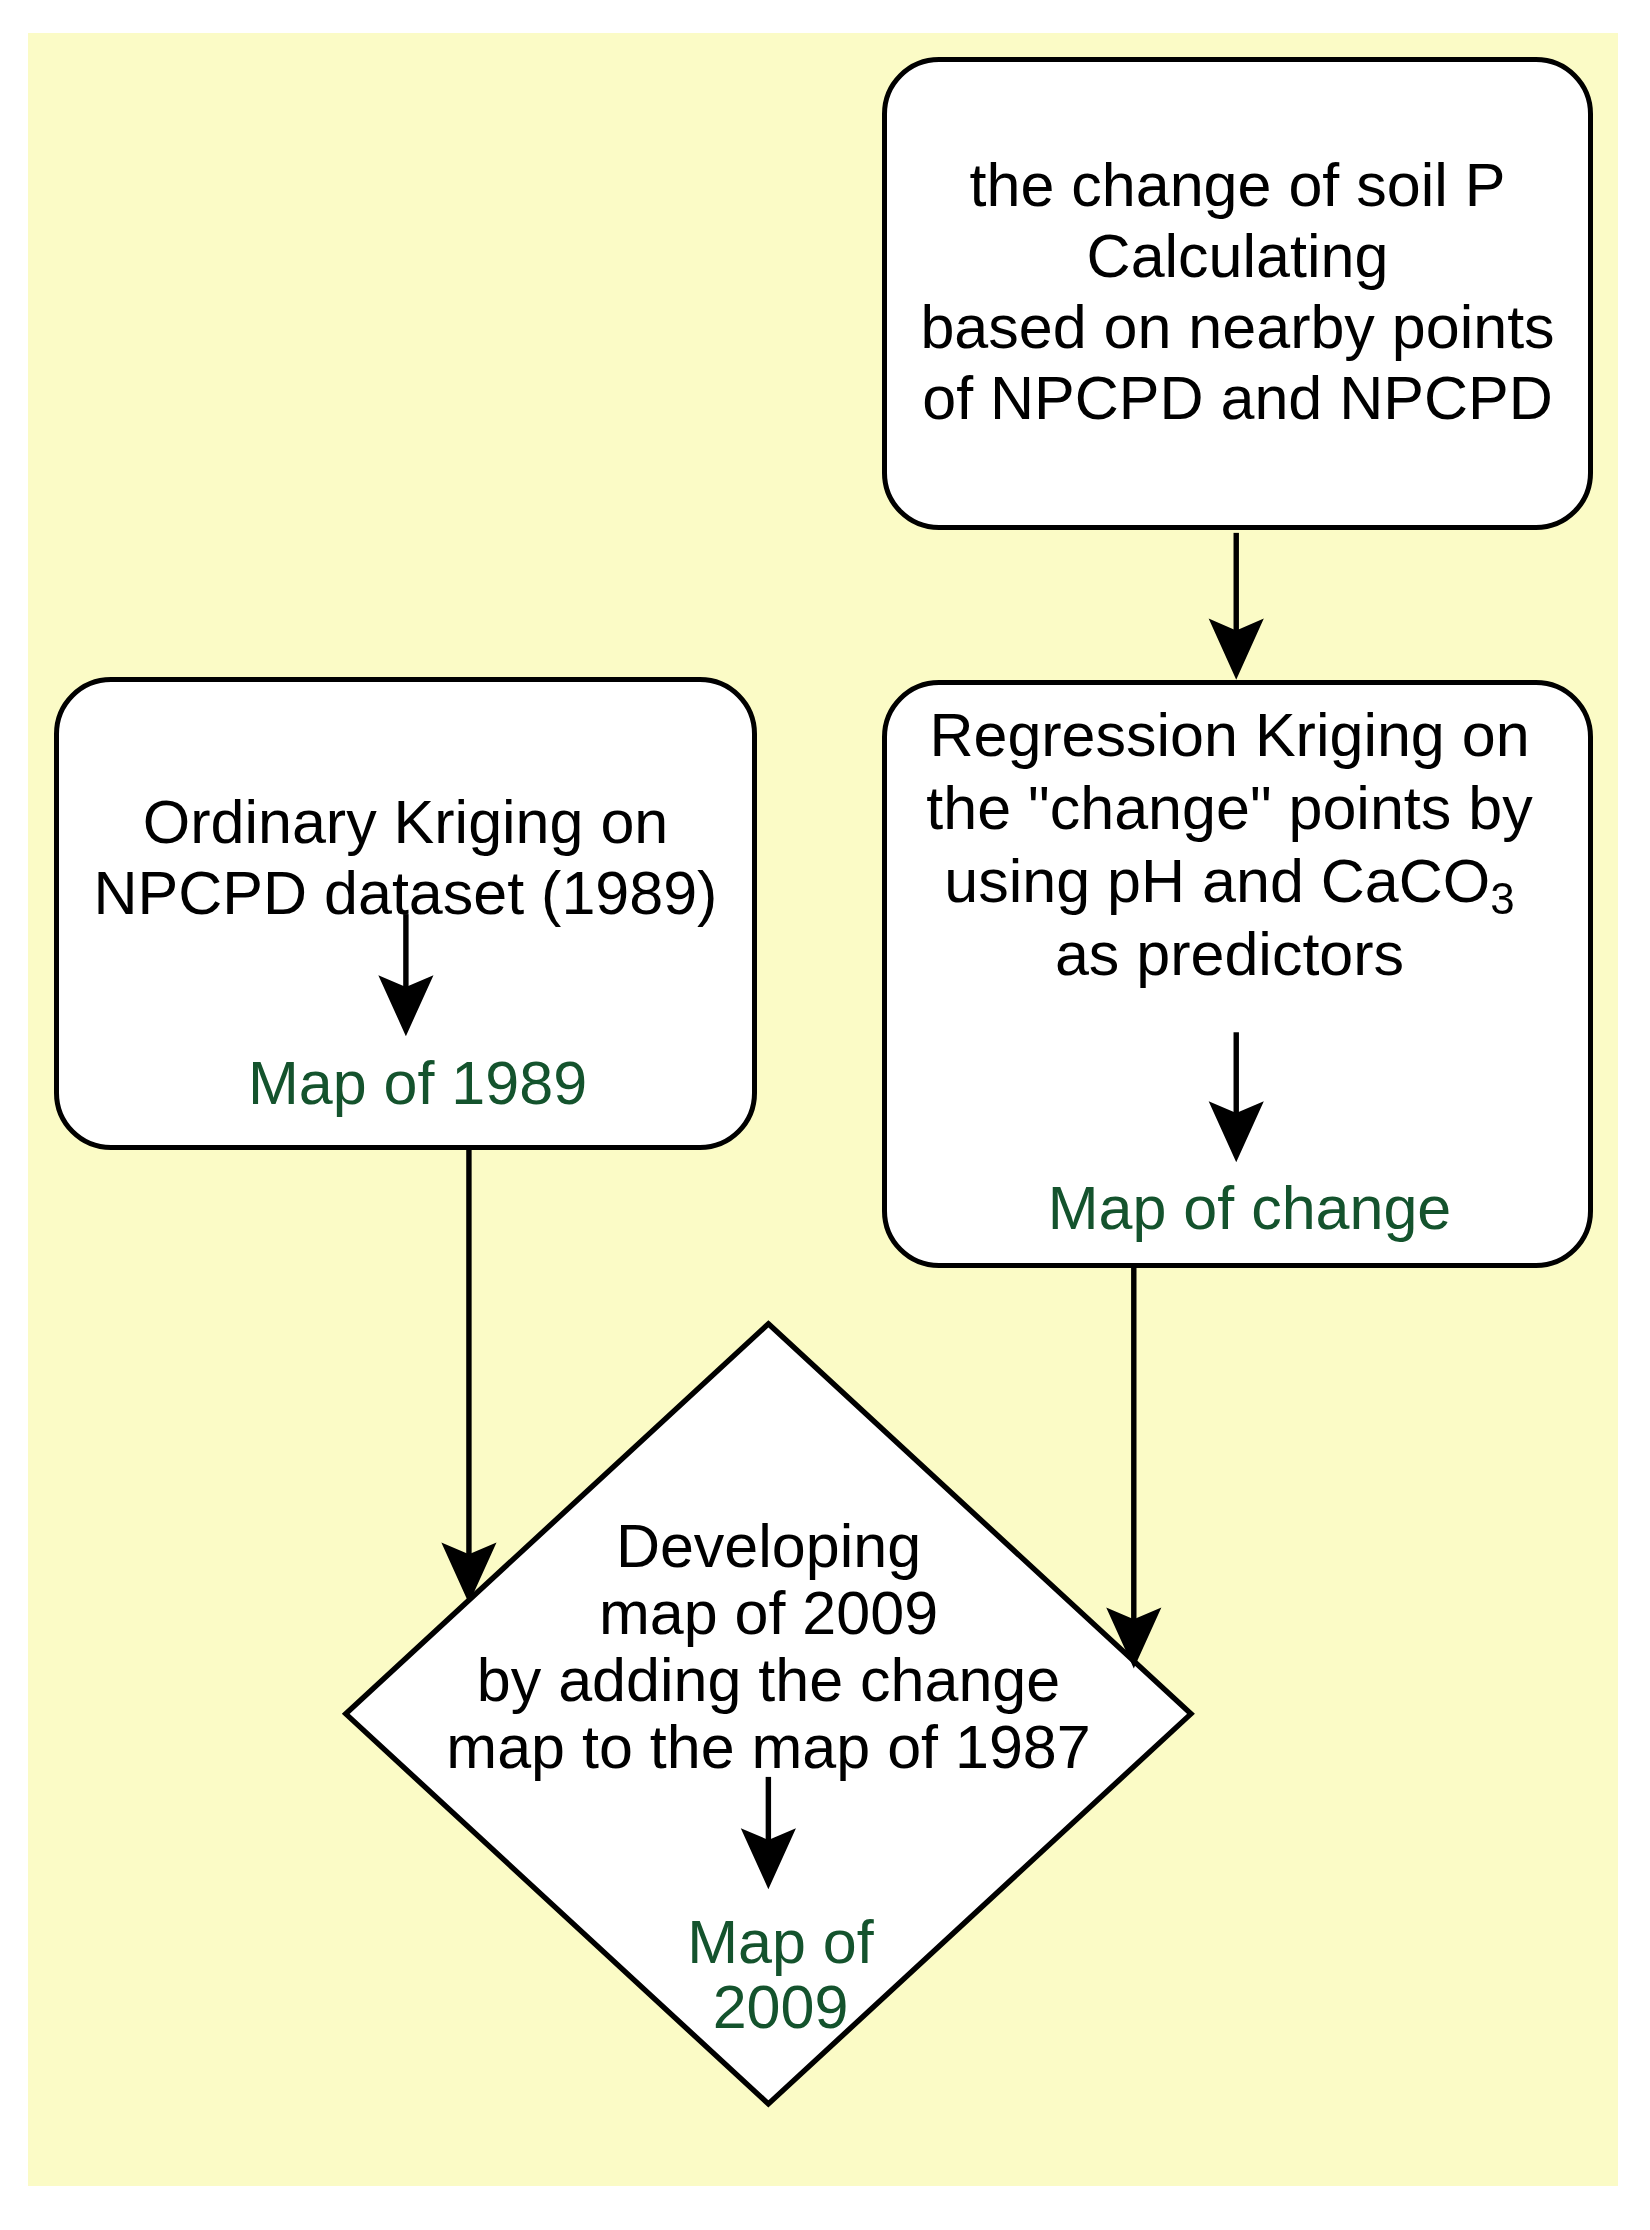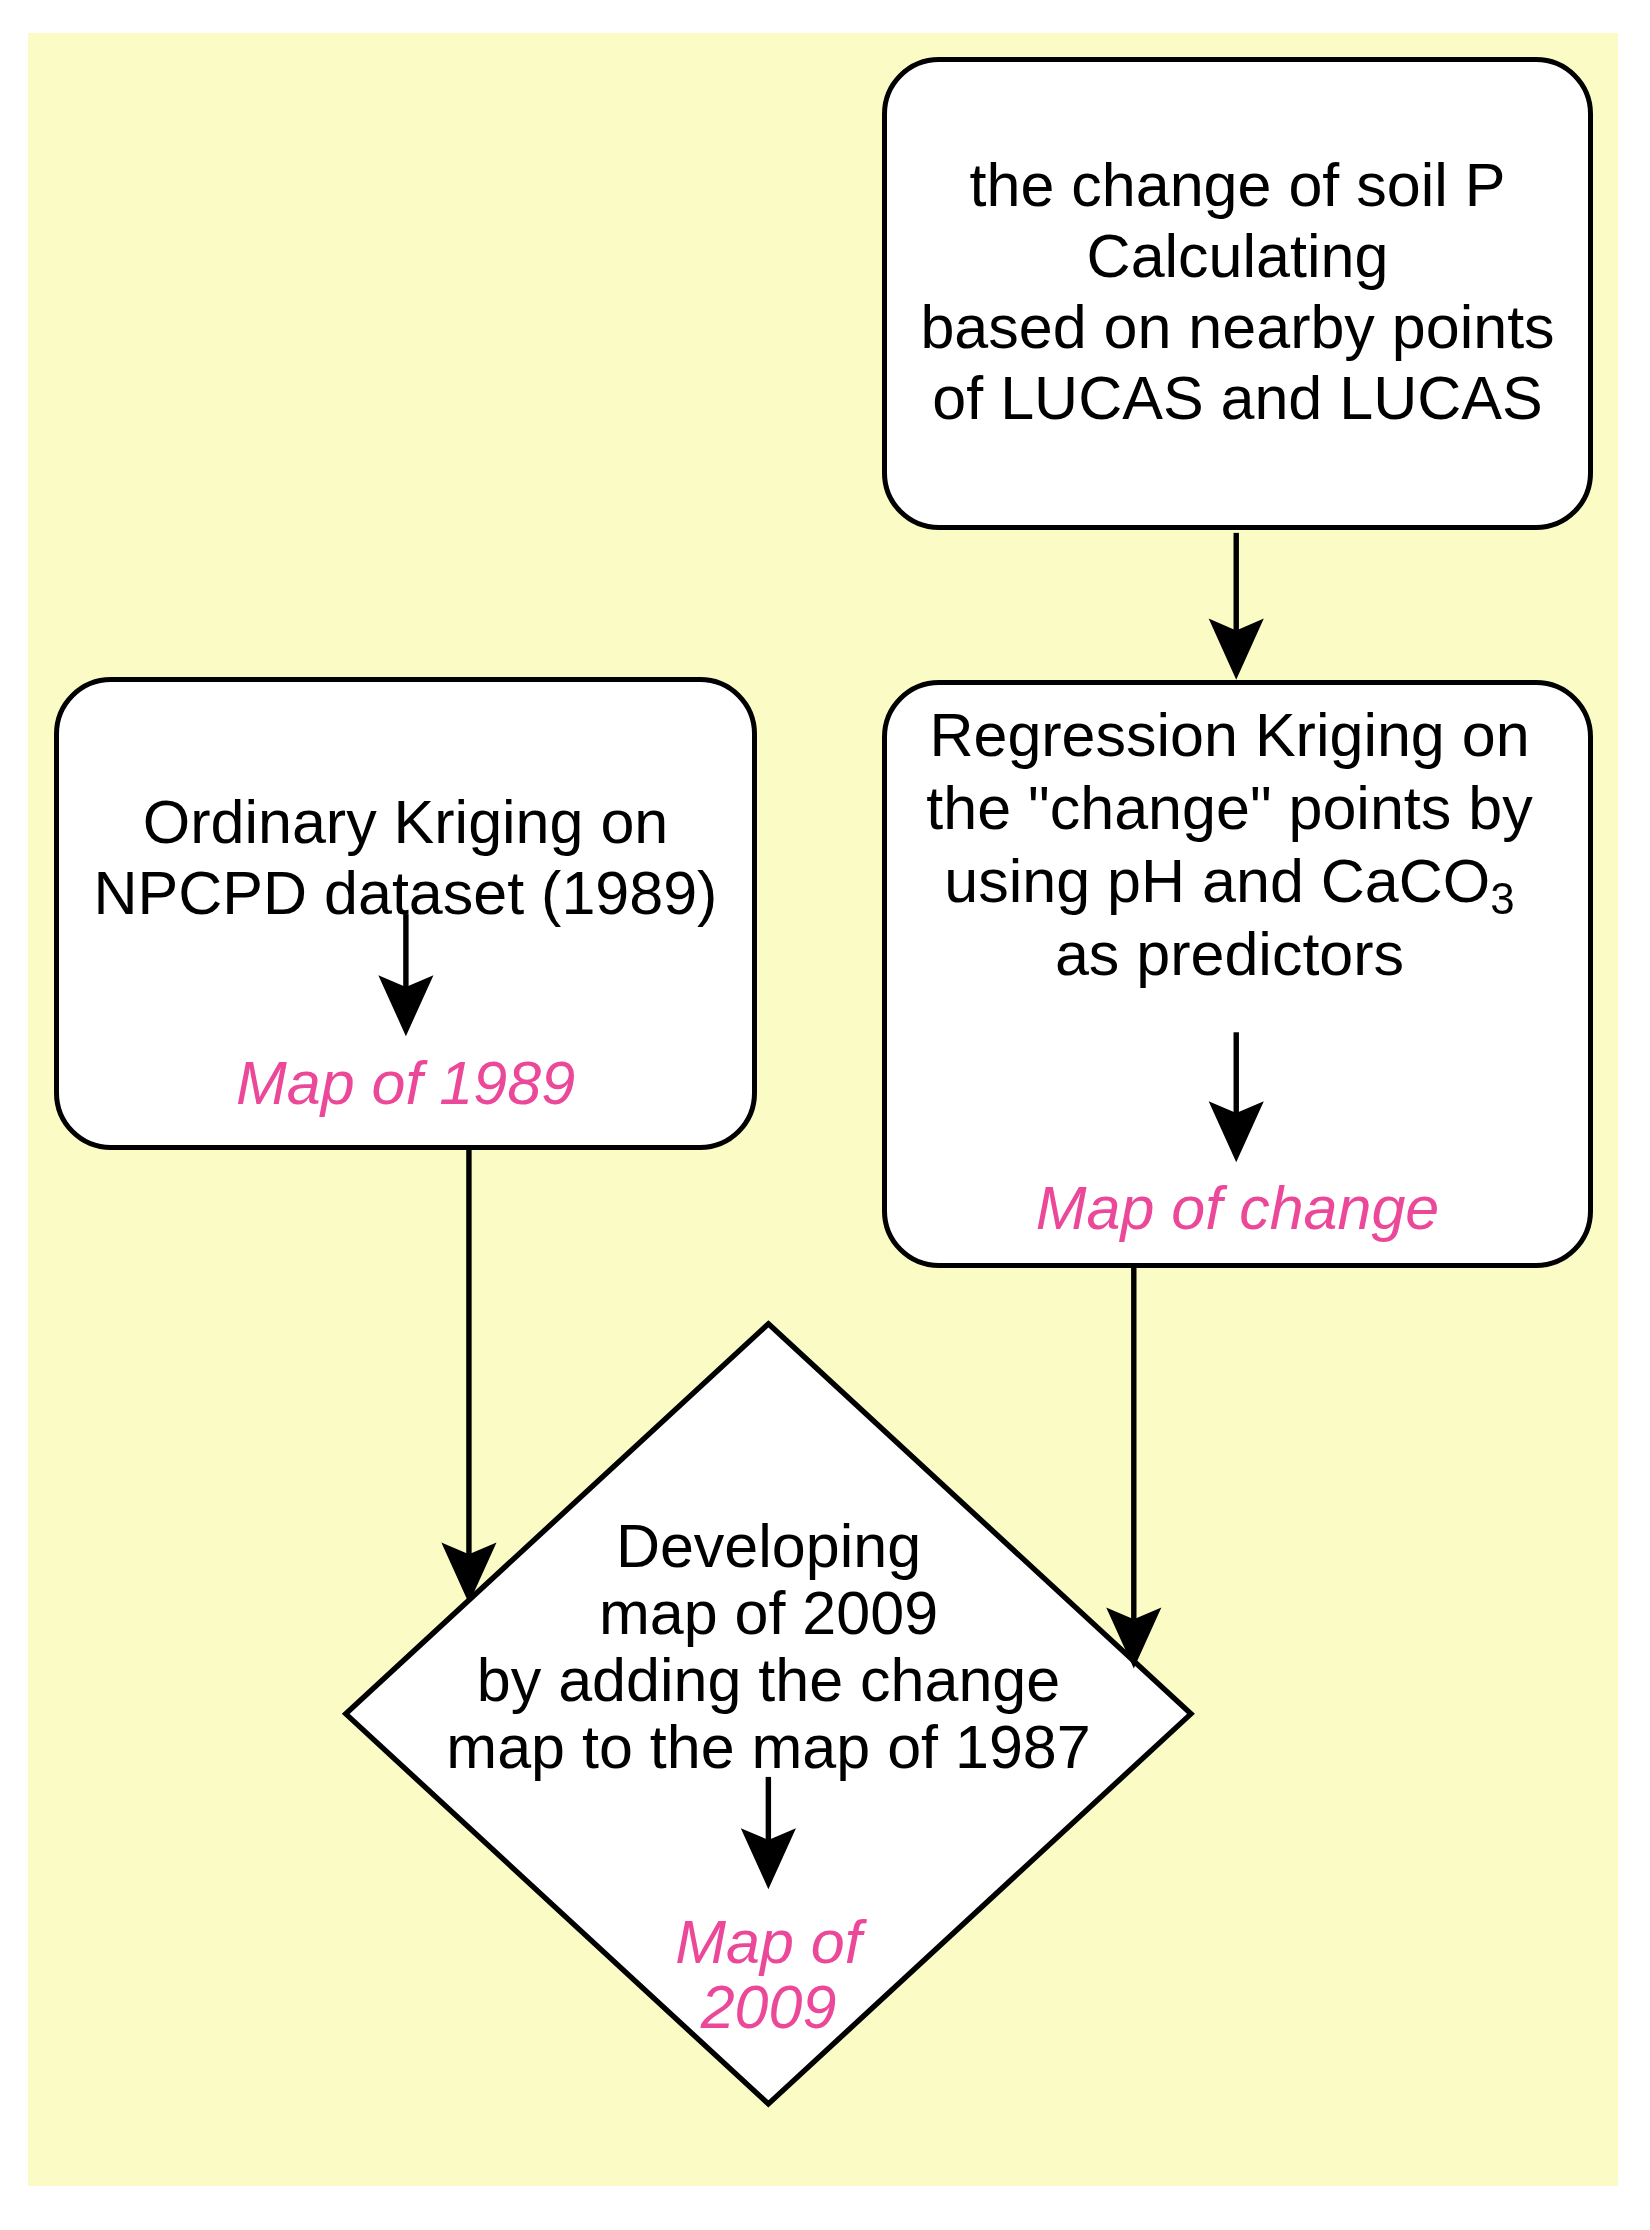--- a/index.html
+++ b/index.html
@@ -28,21 +28,21 @@
     font-size:61px;line-height:71px;white-space:nowrap;
   }
   .txt div{white-space:nowrap;}
   .t-calc{left:882px;top:150px;width:711px;}
   .t-reg{left:882px;top:699px;width:695px;line-height:73px;}
   .t-ord{left:54px;top:787px;width:703px;}
   .t-map1989{left:54px;top:1048px;width:703px;}
   .t-mapchange{left:882px;top:1173px;width:711px;}
   .t-dev{left:325px;top:1505px;width:887px;line-height:67px;margin-top:8px;}
   .t-map2009{left:325px;top:1910px;width:887px;line-height:65px;}
-  .result{color:#ec4899;font-style:italic;}
+  .result{color:#14532d;margin-left:12px;}
   sub.chem{font-size:0.72em;line-height:0;vertical-align:-0.28em;}
 </style>
 </head>
 <body>
 
 <div class="canvas">
 
   <div class="bg"></div>
 
   <div class="node" id="node-calc"></div>
@@ -81,21 +81,21 @@
     <g>
       <line x1="780" y1="1804" x2="780" y2="1870" stroke="#000" stroke-width="5.5"></line>
       <polygon points="780,1918 752,1856 780,1868 808,1856" fill="#000"></polygon>
     </g>
   </svg>
 
   <div class="txt t-calc">
     <div>the change of soil P</div>
     <div>Calculating</div>
     <div>based on nearby points</div>
-    <div>of LUCAS and LUCAS</div>
+    <div>of NPCPD and NPCPD</div>
   </div>
 
   <div class="txt t-reg">
     <div>Regression Kriging on</div>
     <div>the "change" points by</div>
     <div><span>using pH and CaCO</span><sub class="chem">3</sub></div>
     <div>as predictors</div>
   </div>
 
   <div class="txt t-ord">

